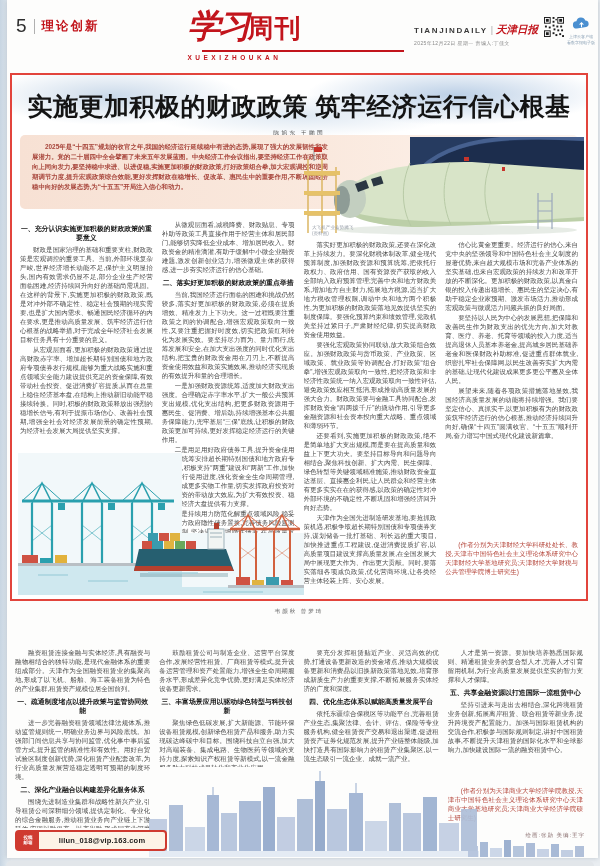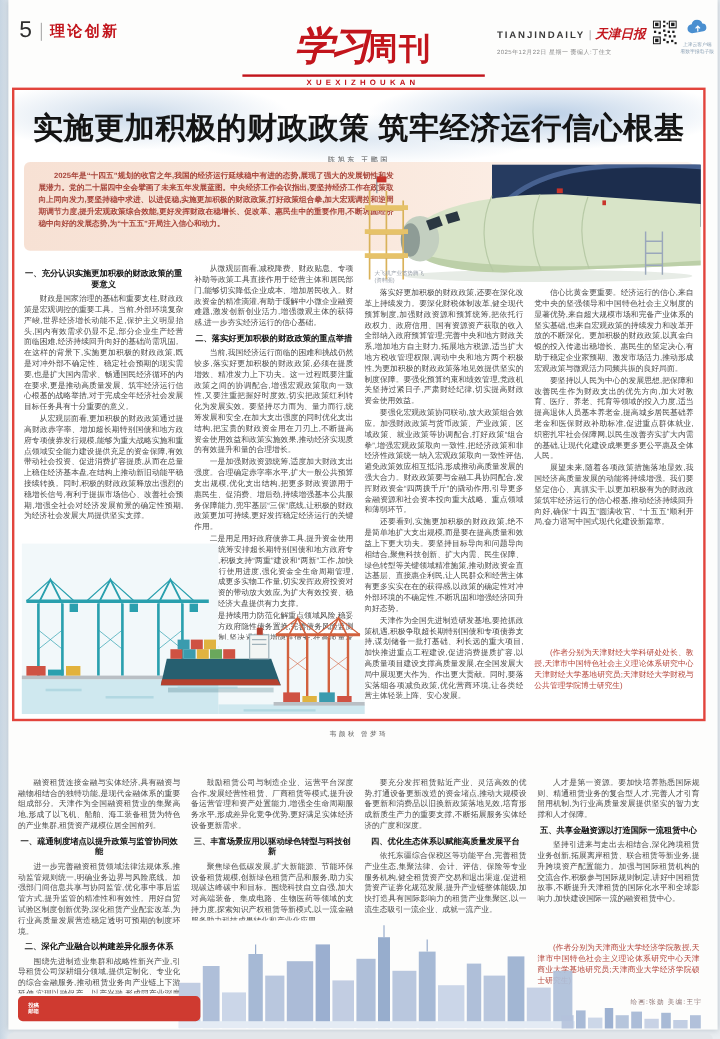--- a/index.html
+++ b/index.html
@@ -6,21 +6,21 @@
   html,body { width:600px; height:866px; }
   body { font-family:"Liberation Sans", sans-serif; background:linear-gradient(90deg,#c7d5e2 0px,#dfe7ee 7px,#e9edf1 12px); position:relative; overflow:hidden; }
   .page { position:absolute; left:7px; top:0; width:591px; height:858px; background:#fdfdfc; box-shadow:0 0 5px rgba(60,80,100,.25); }
   .nextpage { position:absolute; left:6px; right:6px; top:861px; height:10px; background:#e2e6ea; border-radius:5px; }
 
   
   .pn { position:absolute; left:9px; top:15px; display:flex; align-items:center; gap:7px; }
   .pn-num { font-size:19px; color:#2f2f2f; }
   .pn-bar { width:1px; height:15px; background:#b0b0b0; }
   .pn-sec { font-size:12.5px; font-weight:bold; color:#c2151c; letter-spacing:2px; }
-  .masthead { position:absolute; left:50%; top:16px; transform:translateX(-50%); width:230px; text-align:center; }
+  .masthead { position:absolute; left:50%; top:4px; transform:translateX(-50%); width:230px; }
   .m-script { font-family:"DejaVu Serif", serif; font-style:italic; font-weight:bold; font-size:33px; color:#c2151c; letter-spacing:-3px; }
   .m-bold { font-weight:900; font-size:26px; color:#c2151c; letter-spacing:1px; font-family:"Liberation Sans",sans-serif; }
   .m-line { height:2px; background:#c2151c; margin:1px 14px 0; }
   .m-pinyin { font-size:6.5px; color:#c2151c; letter-spacing:3.5px; font-weight:bold; margin-top:2px; }
   .hdr-right { position:absolute; right:60px; top:19px; white-space:nowrap; }
   .hdr-en { font-size:8px; font-weight:bold; color:#3a3a3a; letter-spacing:1.6px; }
   .hdr-sep { color:#aaa; font-size:9px; margin:0 3px; }
   .hdr-cn { font-size:10.5px; color:#c2151c; font-weight:bold; font-style:italic; }
   .hdr-date { font-size:5px; color:#8a8a8a; margin-top:3px; letter-spacing:.4px; }
   .qr { position:absolute; right:34px; top:17px; width:20px; height:20px; }
@@ -311,20 +311,21 @@
         <rect x="95" y="12" width="12" height="10" fill="#bcc9e0"></rect>
           <rect x="109" y="8" width="9" height="14" fill="#a9bad6"></rect>
       </g>
     </svg>
 
     <div class="mailbar">
       <div class="maillabel">
         <div>投稿</div>
         <div>邮箱</div>
       </div>
+      <div class="mailfield">lilun_018@vip.163.com</div>
     </div>
 
     <div class="credit">绘画:张勋 美编:王宇</div>
   </div>
 
 </div>
 
 <div class="nextpage"></div>
 
 </body></html>

